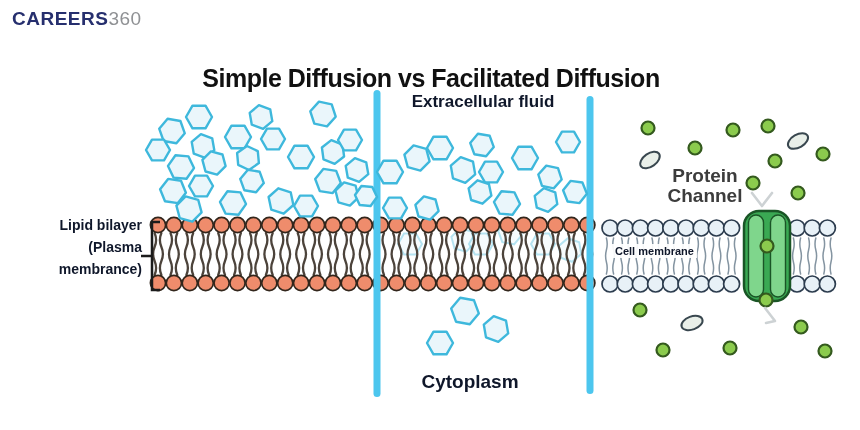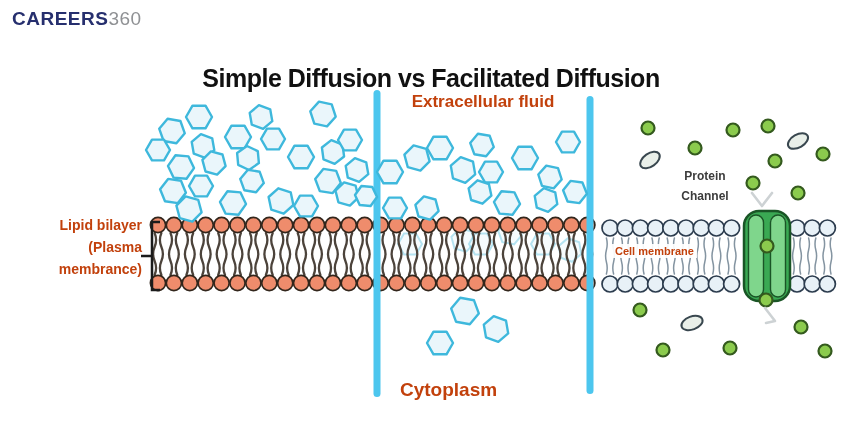--- a/index.html
+++ b/index.html
@@ -5,25 +5,25 @@
   html,body{margin:0;padding:0;background:#ffffff;}
   body{width:860px;height:430px;position:relative;overflow:hidden;
        font-family:"Liberation Sans","DejaVu Sans",sans-serif;}
   .stage{position:absolute;left:0;top:0;width:808px;height:430px;}
   #diagram{position:absolute;left:0;top:0;}
   .logo{position:absolute;left:12px;top:8px;font-size:19px;letter-spacing:.5px;white-space:nowrap;}
   .logo .brand{font-weight:bold;color:#262f6e;}
   .logo .suffix{font-weight:500;color:#8f9194;}
   .title{position:absolute;left:101px;top:28px;width:660px;text-align:center;
          font-size:25px;font-weight:bold;color:#111;letter-spacing:-.5px;margin-top:36px;}
-  .label{position:absolute;font-weight:bold;color:#c2410c;white-space:pre-line;}
+  .label{position:absolute;font-weight:bold;color:#0f172a;white-space:pre-line;}
   .lbl-extracellular{left:373px;top:92px;width:220px;text-align:center;font-size:17px;}
-  .lbl-cytoplasm{left:400px;top:371px;width:140px;font-size:19px;margin-top:8px;}
+  .lbl-cytoplasm{left:400px;top:371px;width:140px;text-align:center;font-size:19px;}
   .lbl-lipid{left:0;top:214px;width:142px;text-align:right;font-size:14px;line-height:22px;}
-  .lbl-protein{left:645px;top:166px;width:120px;text-align:center;font-size:12px;
+  .lbl-protein{left:645px;top:166px;width:120px;text-align:center;font-size:19px;
                line-height:20px;color:#3c3c3c;}
   .lbl-cellmem{left:612px;top:244px;font-size:11px;background:rgba(255,255,255,.92);
                padding:1px 3px;}
 </style>
 </head>
 <body>
 
 <div class="stage">
 
   <svg id="diagram" width="860" height="430" viewBox="0 0 860 430">

